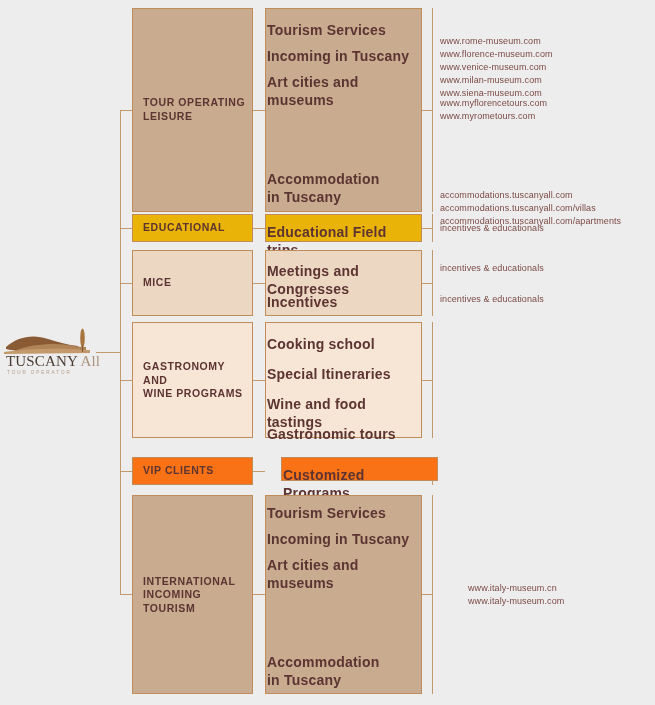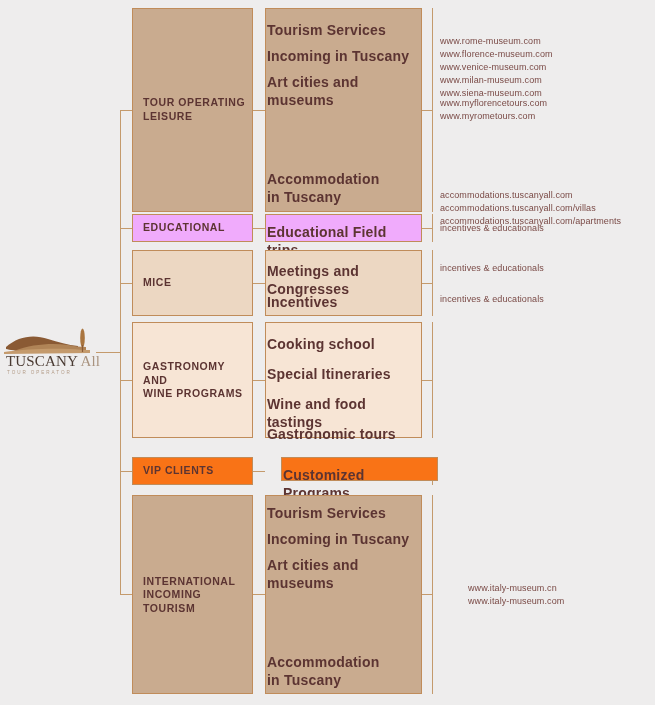--- a/index.html
+++ b/index.html
@@ -45,21 +45,21 @@
     white-space: pre-line;
   }
   .box.cat .label {
     top: 50%;
     transform: translateY(-50%);
     letter-spacing: 0.055em;
   }
 
   
   .t1 { background: #c9ab8f; }
-  .t2 { background: #f0abfc; }
+  .t2 { background: #eab308; }
   .t3 { background: #ecd7c2; }
   .t4 { background: #f7e5d5; }
   .t5 { background: #f97316; }
   .t6 { background: #c9ab8f; }
 
   
   .svc {
     position: absolute;
     left: 1px;
     right: 6px;

